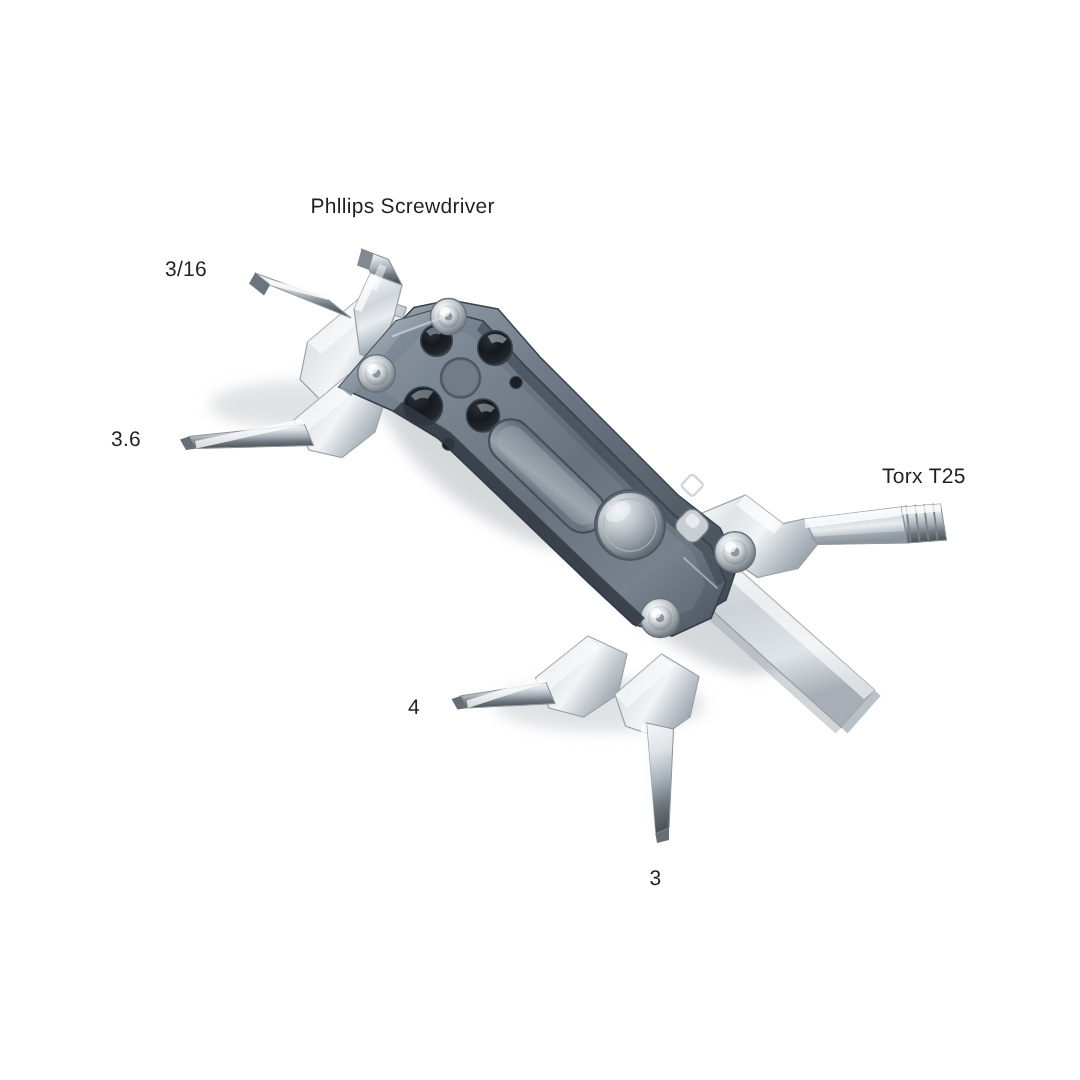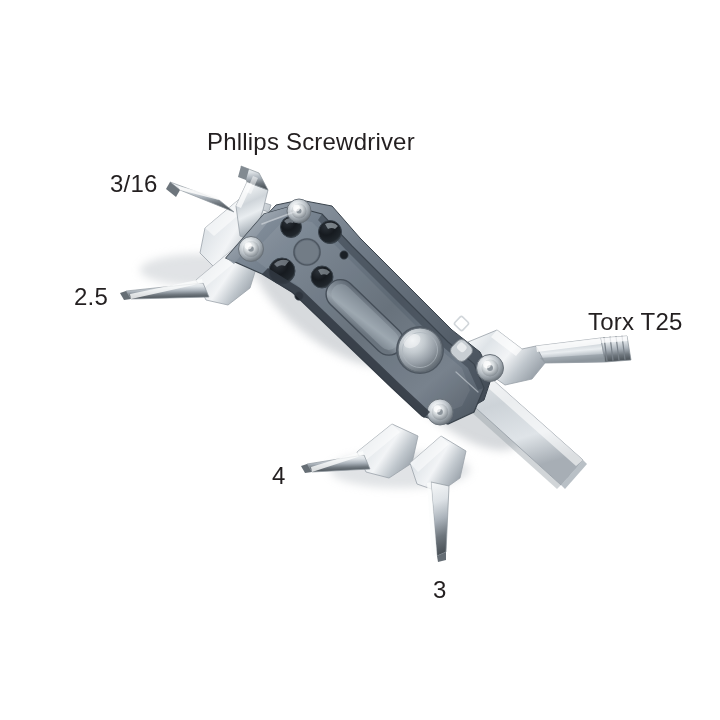--- a/index.html
+++ b/index.html
@@ -27,21 +27,21 @@
     position: absolute;
     left: 0; top: 0;
     width: 720px;
     height: 720px;
     display: block;
   }
   .callout-label {
     position: absolute;
     color: #231f20;
     font-family: "Liberation Sans", sans-serif;
-    font-size: 24px;
+    font-size: 14px;
     font-weight: 400;
     letter-spacing: 0.2px;
     white-space: nowrap;
     line-height: 1;
     -webkit-font-smoothing: antialiased;
   }
   .label-phillips { left: 207px; top: 130px; }
   .label-hex316   { left: 110px; top: 172px; }
   .label-hex25    { left: 74px;  top: 285px; }
   .label-torx     { left: 588px; top: 310px; }
@@ -317,21 +317,21 @@
       <path d="M262 224 L294 212" stroke="#e6eaee" stroke-width="1.6" stroke-linecap="round"></path>
       <path d="M456 372 L478 392" stroke="#dfe4e8" stroke-width="1.2" stroke-linecap="round"></path>
     </g>
 
   </svg>
 
   <div class="callout-label label-phillips">Phllips Screwdriver</div>
 
   <div class="callout-label label-hex316">3/16</div>
 
-  <div class="callout-label label-hex25">2.5</div>
+  <div class="callout-label label-hex25">3.6</div>
 
   <div class="callout-label label-torx">Torx T25</div>
 
 
   <div class="callout-label label-hex4">4</div>
 
   <div class="callout-label label-hex3">3</div>
 
 </div>
 

